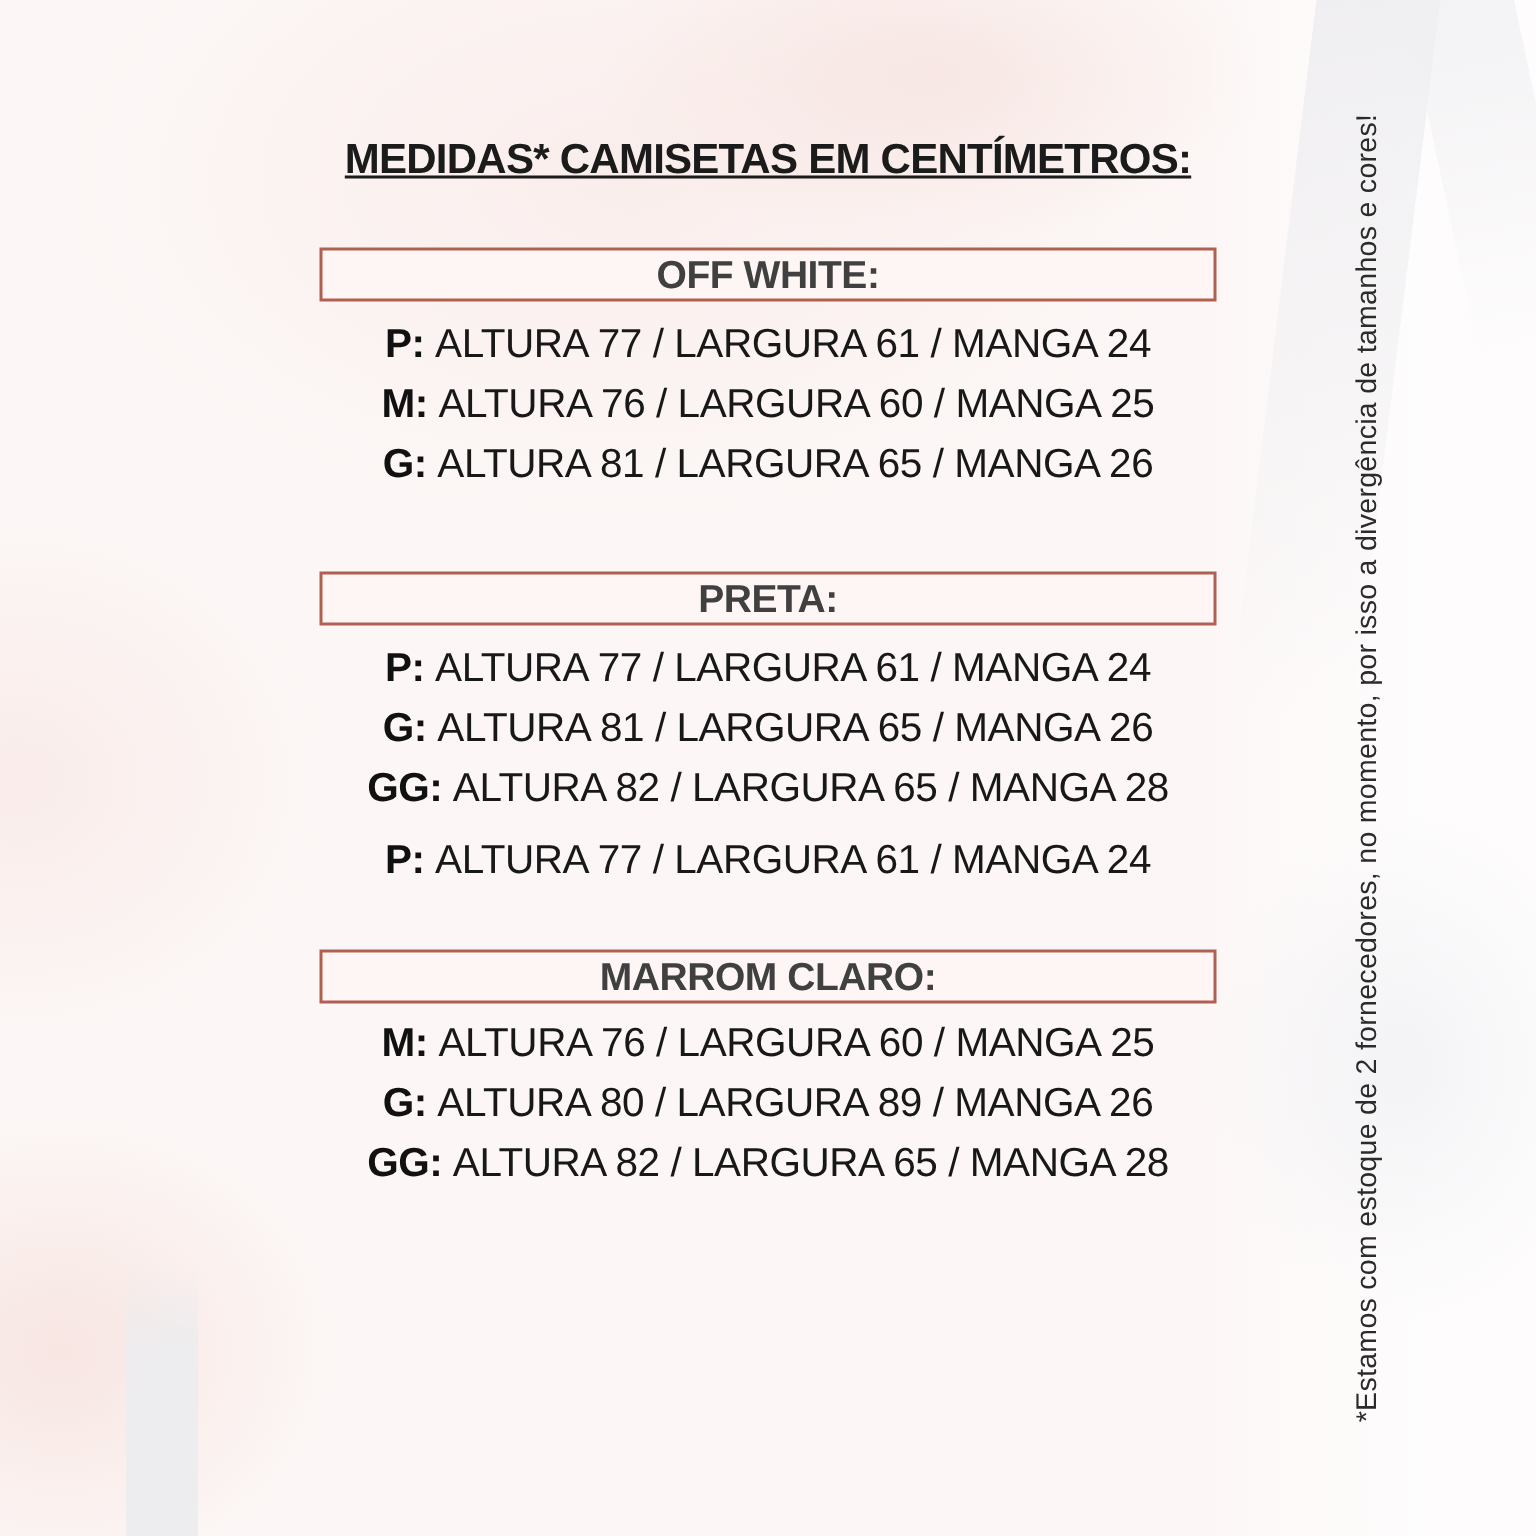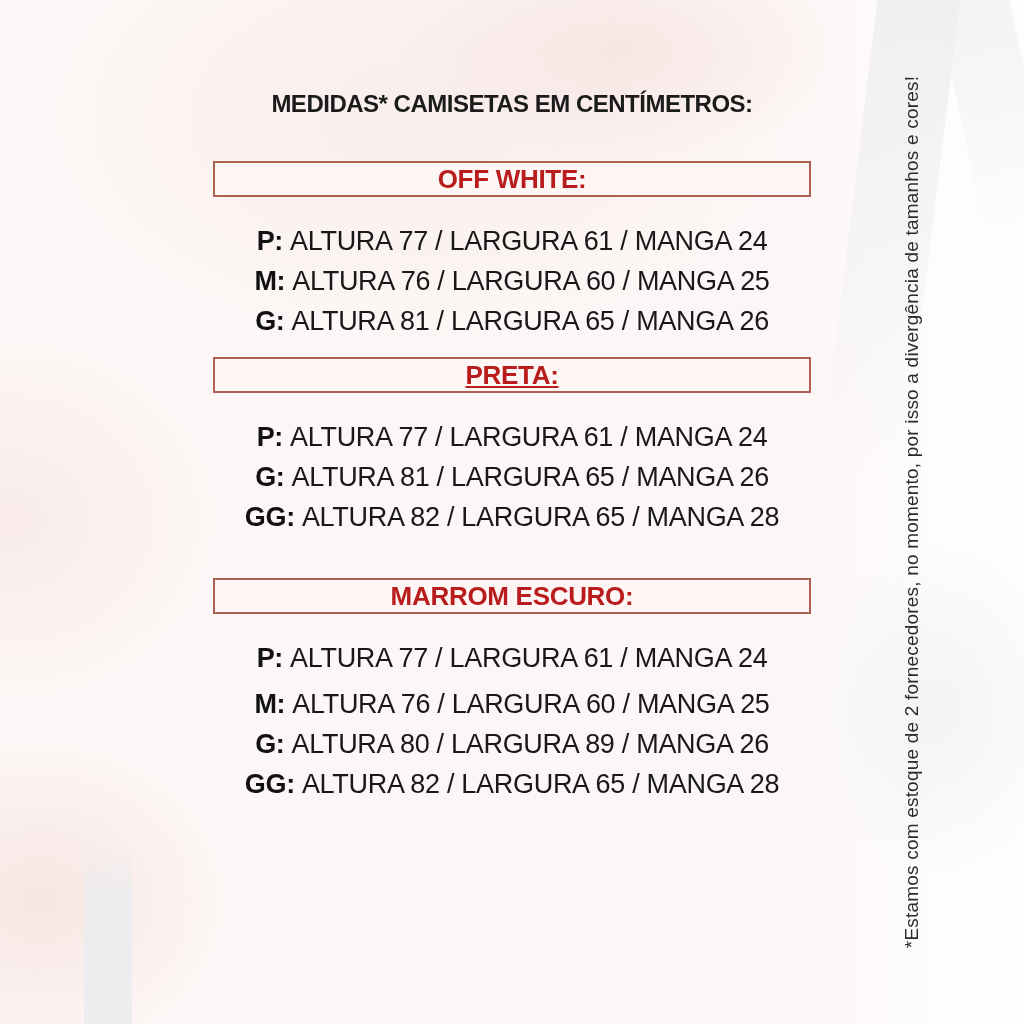--- a/index.html
+++ b/index.html
@@ -45,43 +45,44 @@
     left:800px;top:540px;width:224px;height:340px;
     background:radial-gradient(ellipse at 60% 50%, rgba(242,242,245,.9), rgba(242,242,245,0) 70%);
   }
   .content{
     position:absolute;
     left:213px;top:0;
     width:598px;
   }
   .title{
     margin-top:90px;
-    font-size:24px;
+    font-size:28px;
     font-weight:bold;
     letter-spacing:-0.5px;
     text-align:center;
     white-space:nowrap;
     color:var(--text);
+    text-decoration:underline;
   }
   .size-box{
     border:2px solid var(--accent);
     background:#fdf6f5;
     height:36px;
     line-height:32px;
     text-align:center;
     font-weight:bold;
     font-size:26px;
     letter-spacing:-0.3px;
-    color:#b91c1c;
+    color:#404040;
   }
   .sec1 .size-box{margin-top:43px;}
-  .sec2 .size-box{margin-top:16px;text-decoration:underline;}
+  .sec2 .size-box{margin-top:52px;}
   .sec3 .size-box{margin-top:41px;}
   .sec4 .size-box{margin-top:40px;}
-  .rows{margin-top:24px;}
+  .rows{margin-top:8px;}
   .sec4 .rows{margin-top:6px;}
   .row{
     height:40px;
     line-height:40px;
     font-size:27px;
     letter-spacing:-0.3px;
     text-align:center;
     white-space:nowrap;
     color:#181818;
   }
@@ -139,29 +140,29 @@
         <div class="row">
           <span class="size-label">G:</span><span class="specs">ALTURA 81 / LARGURA 65 / MANGA 26</span>
         </div>
         <div class="row">
           <span class="size-label">GG:</span><span class="specs">ALTURA 82 / LARGURA 65 / MANGA 28</span>
         </div>
       </div>
     </section>
 
     <section class="sec3">
-      <div class="size-box">MARROM ESCURO:</div>
       <div class="rows">
         <div class="row">
           <span class="size-label">P:</span><span class="specs">ALTURA 77 / LARGURA 61 / MANGA 24</span>
         </div>
       </div>
     </section>
 
     <section class="sec4">
+      <div class="size-box">MARROM CLARO:</div>
       <div class="rows">
         <div class="row">
           <span class="size-label">M:</span><span class="specs">ALTURA 76 / LARGURA 60 / MANGA 25</span>
         </div>
         <div class="row">
           <span class="size-label">G:</span><span class="specs">ALTURA 80 / LARGURA 89 / MANGA 26</span>
         </div>
         <div class="row">
           <span class="size-label">GG:</span><span class="specs">ALTURA 82 / LARGURA 65 / MANGA 28</span>
         </div>

